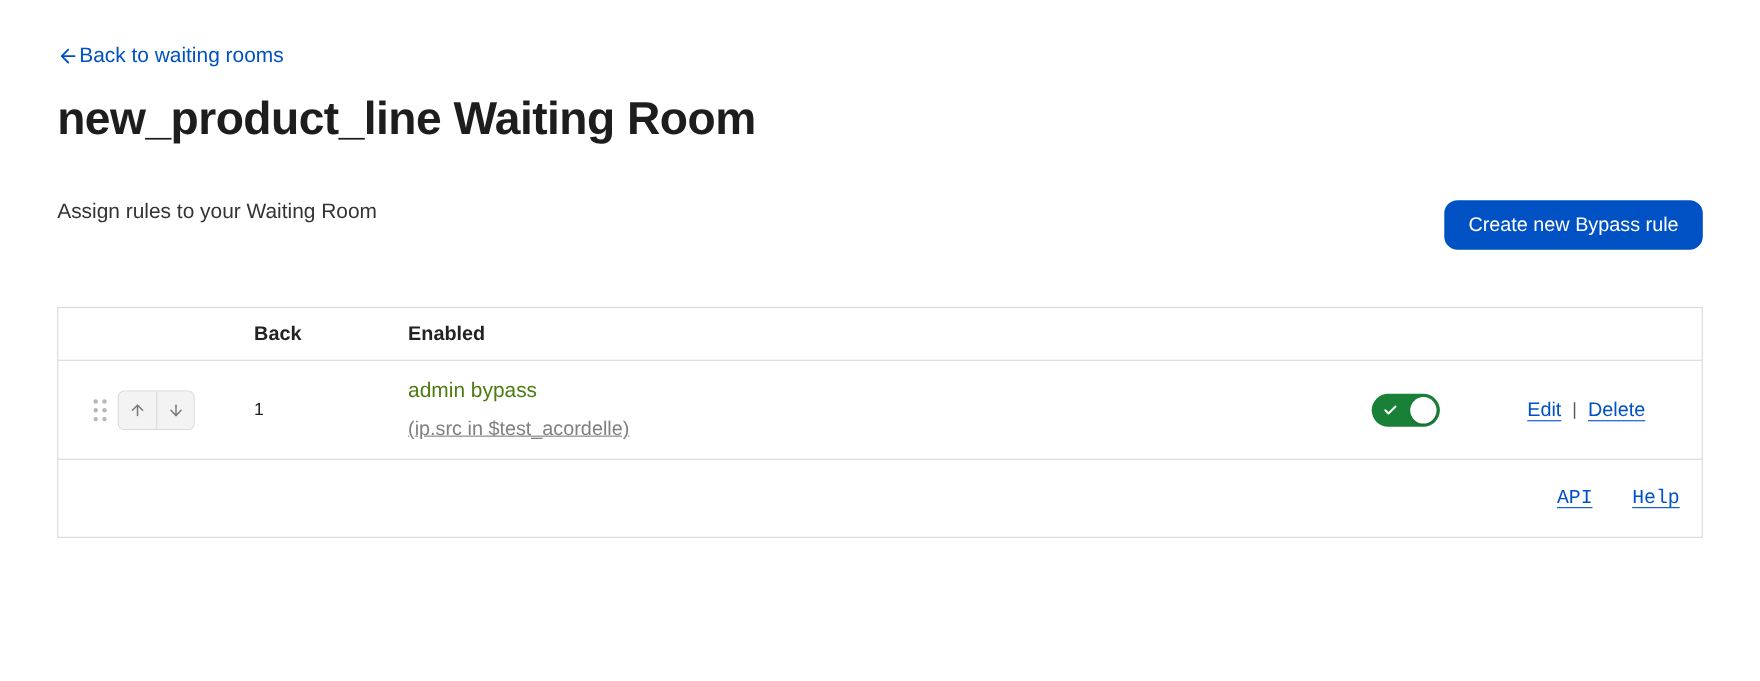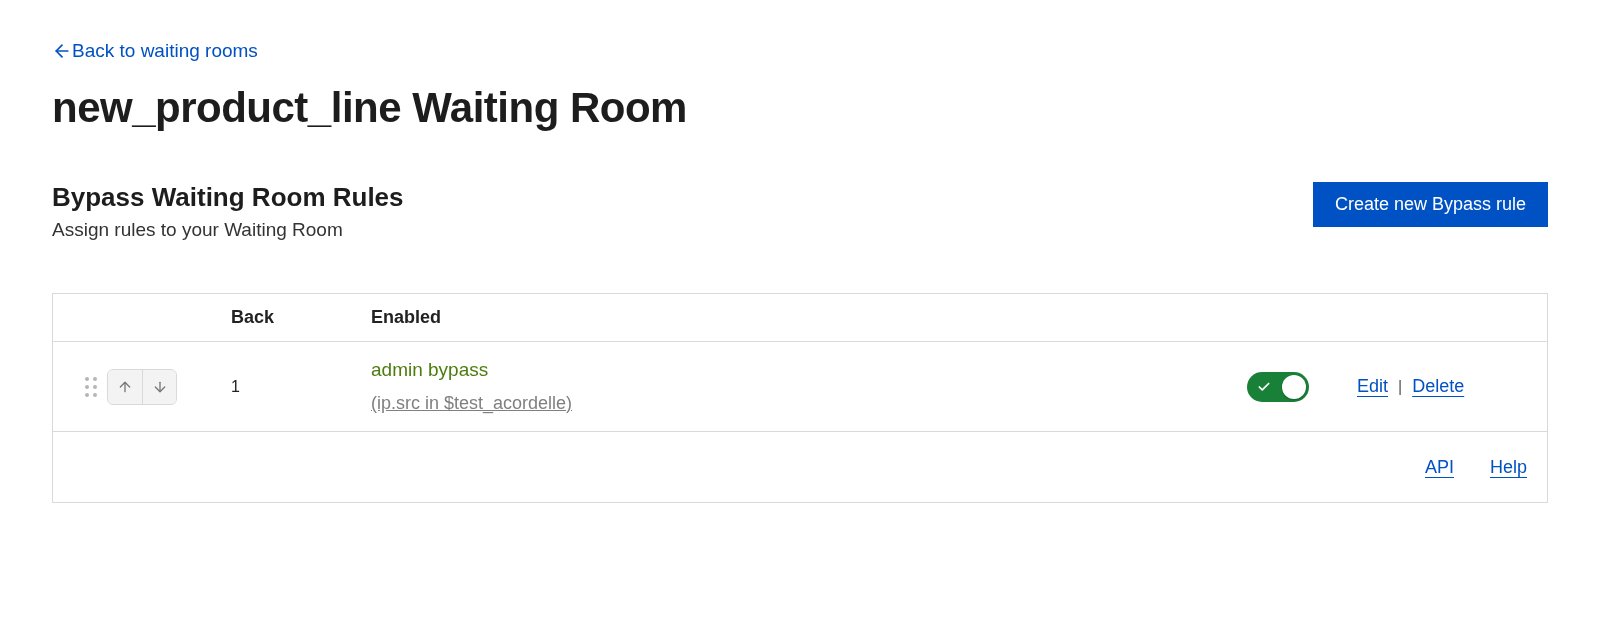--- a/index.html
+++ b/index.html
@@ -45,21 +45,21 @@
     .section-head p {
       font-size: 19px;
       color: #333;
       font-weight: 400;
     }
 
     .primary-btn {
       background: #0051c3;
       color: #fff;
       border: none;
-      border-radius: 0;
+      border-radius: 12px;
       padding: 12px 22px;
       font-size: 18px;
       cursor: pointer;
       font-weight: 400;
     }
 
     .rules-table {
       border: 1px solid #d9d9d9;
       width: 100%;
     }
@@ -76,27 +76,28 @@
       font-size: 18px;
     }
     .trow {
       min-height: 90px;
       border-bottom: 1px solid #d9d9d9;
     }
     .tfoot {
       height: 70px;
       justify-content: flex-end;
       gap: 36px;
+      font-family: Liberation Mono, monospace;
     }
 
     .col-handles { width: 158px; display: flex; align-items: center; gap: 10px; padding-left: 12px; }
     .col-order   { width: 140px; }
     .col-filter  { flex: 1; }
     .col-enabled { width: 110px; display: flex; justify-content: flex-start; }
-    .col-actions { width: 170px; display: flex; align-items: center; justify-content: flex-start; gap: 10px; }
+    .col-actions { width: 170px; display: flex; align-items: center; justify-content: center; gap: 10px; }
 
     .drag-handle {
       display: grid;
       grid-template-columns: repeat(2, 4px);
       grid-template-rows: repeat(3, 4px);
       gap: 4px;
       cursor: grab;
     }
     .drag-handle span { width: 4px; height:4px; background:#b6b6b6; border-radius:50%; }
 
@@ -153,21 +154,20 @@
       <line x1="19" y1="12" x2="5" y2="12"></line>
       <polyline points="12 19 5 12 12 5"></polyline>
     </svg>
   <span>Back to waiting rooms</span>
 </a>
 
 <h1 class="page-title">new_product_line Waiting Room</h1>
 
 <div class="section-head">
   <div>
-    <h2>Bypass Waiting Room Rules</h2>
     <p>Assign rules to your Waiting Room</p>
   </div>
   <button class="primary-btn">Create new Bypass rule</button>
 </div>
 
 <div class="rules-table">
 
   <div class="thead">
     <div class="col-handles"></div>
     <div class="col-order">Back</div>

